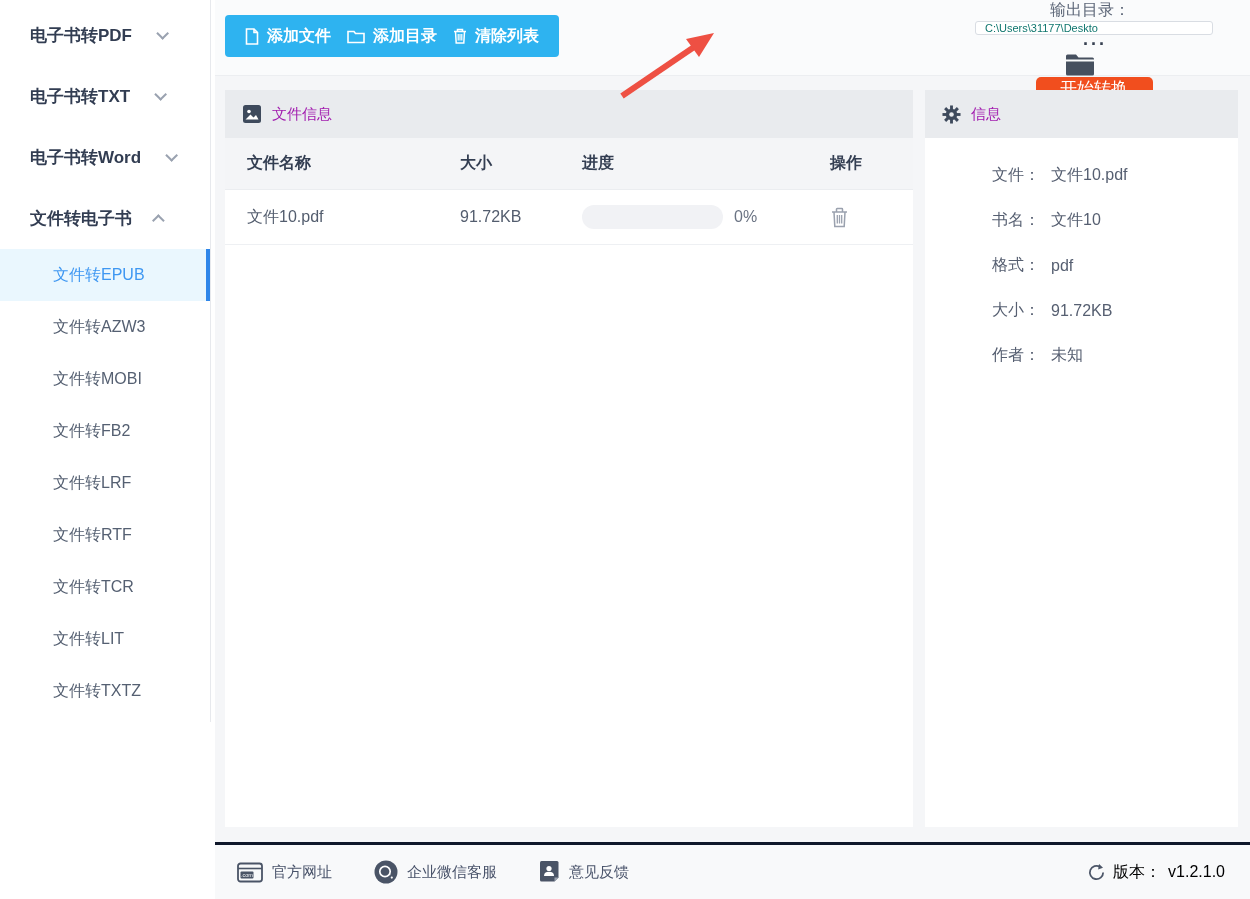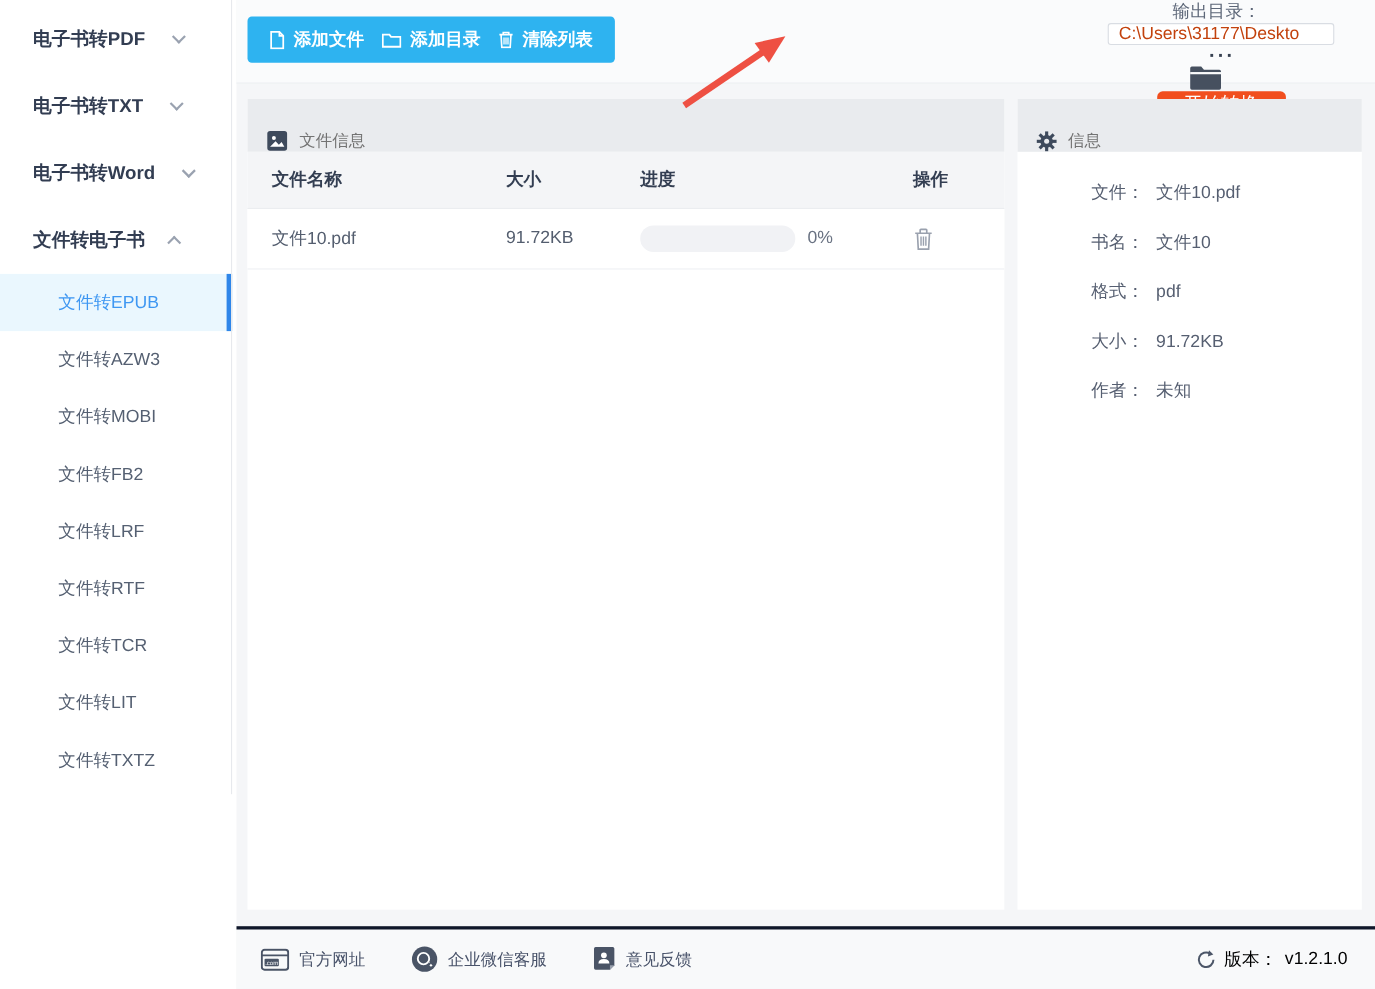--- a/index.html
+++ b/index.html
@@ -46,37 +46,37 @@
     position:absolute; left:10px; top:15px; height:42px; background:#2eb3f0;
     border-radius:4px; display:flex; align-items:center; padding:0 20px; gap:16px;
   }
   .tool-btn {
     display:flex; align-items:center; gap:8px; color:#fff; font-size:16px; font-weight:bold;
     cursor:pointer; background:none; border:none; font-family:inherit;
   }
   .out-cluster { position:absolute; right:37px; top:0; height:76px; display:flex; align-items:center;flex-direction:column; }
   .out-label { font-size:16px; color:#5d6778; margin-right:8px; }
   .out-input {
-    width:206px; height:31px; border:1px solid #d9dde3; border-radius:3px; background:#fff;
-    font-size:16px; color:#c2410c; padding:0 9px; font-family:inherit; outline:none;
+    width:238px; height:31px; border:1px solid #d9dde3; border-radius:3px; background:#fff;
+    font-size:11px; color:#0f766e; padding:0 9px; font-family:inherit; outline:none;
   }
   .more-dots { font-size:18px; font-weight:bold; color:#374151; letter-spacing:2px; margin:0 10px 0 12px; cursor:pointer; line-height:1; }
   .folder-btn { cursor:pointer; margin-right:28px; display:flex; align-items:center; }
   .start-btn {
     width:117px; height:40px; background:#f14e1e; color:#fff; border:none; border-radius:5px;
     font-size:17px; font-family:inherit; cursor:pointer;
   }
 
   
   .file-panel {
     position:absolute; left:10px; top:90px; width:688px; height:737px; background:#fff;
   }
   .panel-header {
-    height:48px; background:#e9ebee; display:flex; align-items:flex-end; padding-left:17px; gap:10px;
-    font-size:15px; color:#737373;
+    height:48px; background:#e9ebee; display:flex; align-items:center; padding-left:17px; gap:10px;
+    font-size:15px; color:#a21caf;
   }
   .grid-cols { display:grid; grid-template-columns:213px 122px 248px 1fr; padding-left:22px; align-items:center; }
   .table-head {
     height:52px; background:#f4f5f7; font-size:16px; font-weight:bold; color:#333e52;
     border-bottom:1px solid #ebedf0;
   }
   .table-row { height:55px; border-bottom:1px solid #eef0f3; font-size:16px; color:#535d6e; background:#fff; }
   .progress-cell { display:flex; align-items:center; gap:11px; }
   .progress-track { width:141px; height:24px; border-radius:12px; background:#f1f2f5; overflow:hidden; }
   .progress-fill { height:100%; width:0%; background:#2eb3f0; border-radius:12px; }

